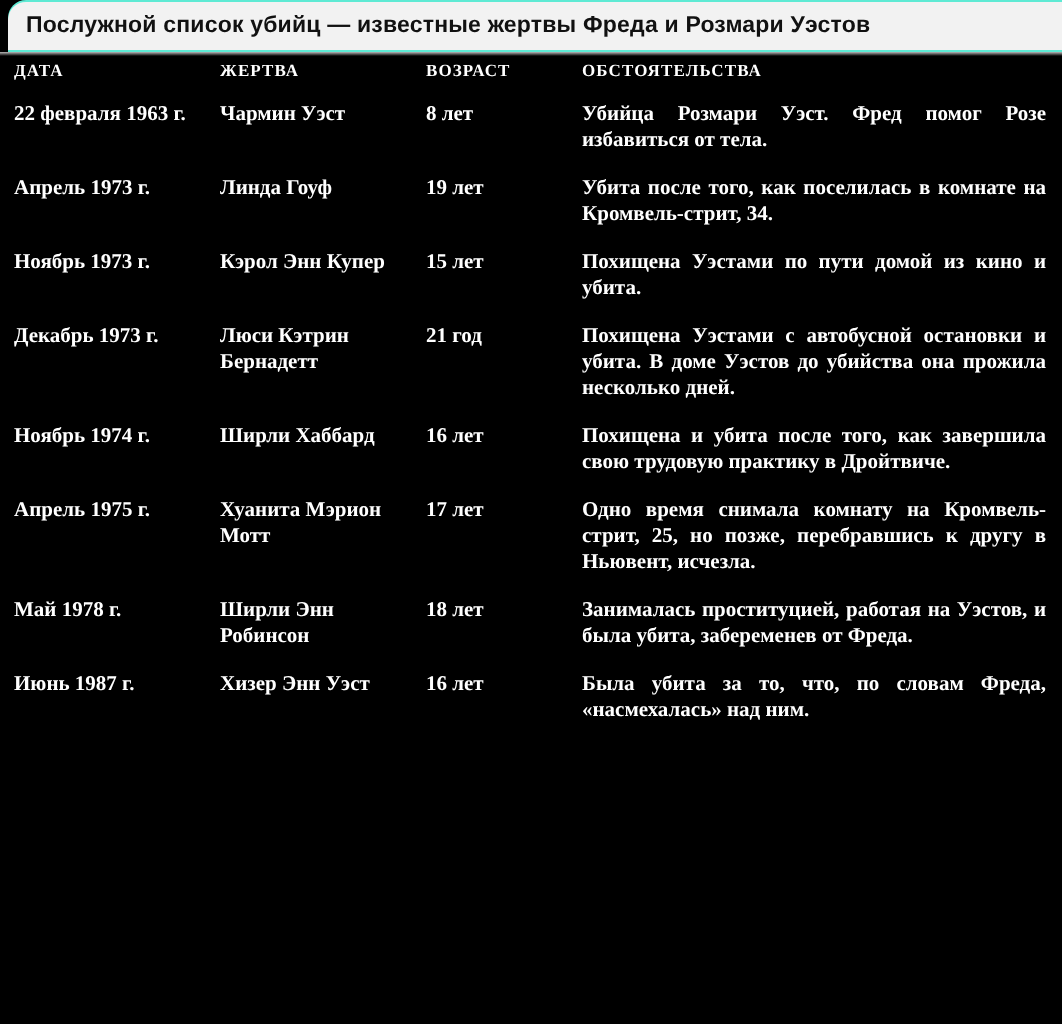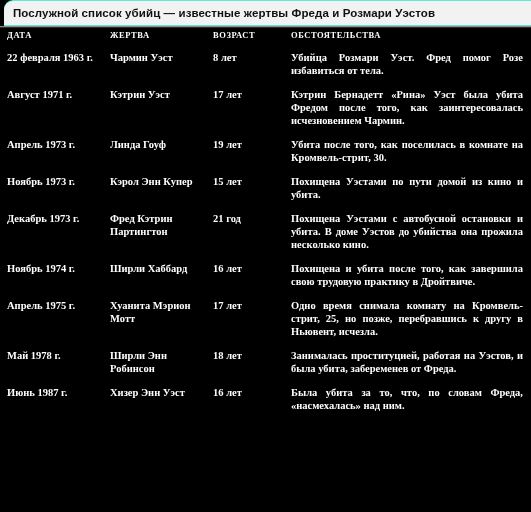--- a/index.html
+++ b/index.html
@@ -152,42 +152,36 @@
         </tr>
       </thead>
       <tbody id="victims-body">
           <tr>
             <td class="d-date">22 февраля 1963 г.</td>
             <td class="d-name">Чармин Уэст</td>
             <td class="d-age">8 лет</td>
             <td class="d-circ">Убийца Розмари Уэст. Фред помог Розе избавиться от тела.</td>
           </tr>
           <tr>
-            <td class="d-date">Август 1971 г.</td>
-            <td class="d-name">Кэтрин Уэст</td>
-            <td class="d-age">17 лет</td>
-            <td class="d-circ">Кэтрин Бернадетт «Рина» Уэст была убита Фредом после того, как заинтересовалась исчезновением Чармин.</td>
-          </tr>
-          <tr>
             <td class="d-date">Апрель 1973 г.</td>
             <td class="d-name">Линда Гоуф</td>
             <td class="d-age">19 лет</td>
-            <td class="d-circ">Убита после того, как поселилась в комнате на Кромвель-стрит, 30.</td>
+            <td class="d-circ">Убита после того, как поселилась в комнате на Кромвель-стрит, 34.</td>
           </tr>
           <tr>
             <td class="d-date">Ноябрь 1973 г.</td>
             <td class="d-name">Кэрол Энн Купер</td>
             <td class="d-age">15 лет</td>
             <td class="d-circ">Похищена Уэстами по пути домой из кино и убита.</td>
           </tr>
           <tr>
             <td class="d-date">Декабрь 1973 г.</td>
-            <td class="d-name">Фред Кэтрин Партингтон</td>
+            <td class="d-name">Люси Кэтрин Бернадетт</td>
             <td class="d-age">21 год</td>
-            <td class="d-circ">Похищена Уэстами с автобусной остановки и убита. В доме Уэстов до убийства она прожила несколько кино.</td>
+            <td class="d-circ">Похищена Уэстами с автобусной остановки и убита. В доме Уэстов до убийства она прожила несколько дней.</td>
           </tr>
           <tr>
             <td class="d-date">Ноябрь 1974 г.</td>
             <td class="d-name">Ширли Хаббард</td>
             <td class="d-age">16 лет</td>
             <td class="d-circ">Похищена и убита после того, как завершила свою трудовую практику в Дройтвиче.</td>
           </tr>
           <tr>
             <td class="d-date">Апрель 1975 г.</td>
             <td class="d-name">Хуанита Мэрион Мотт</td>

